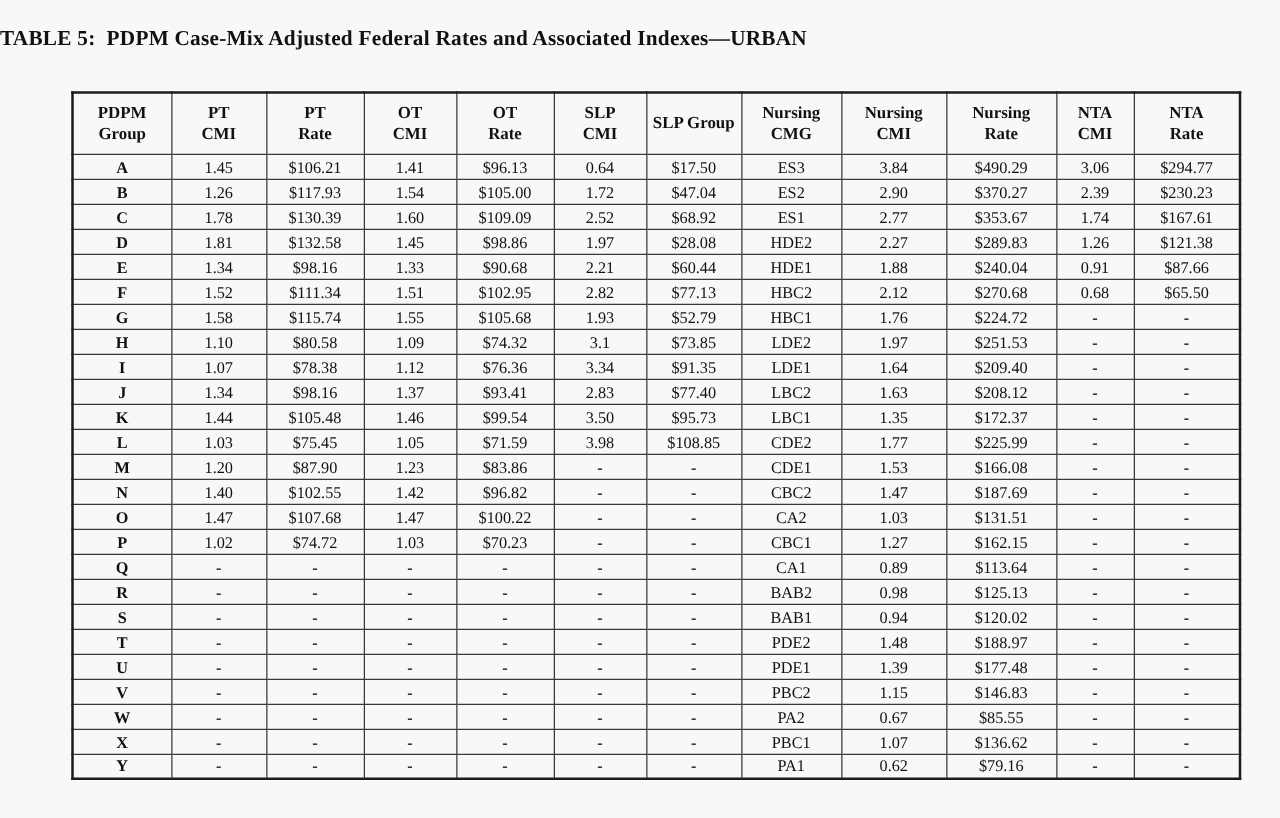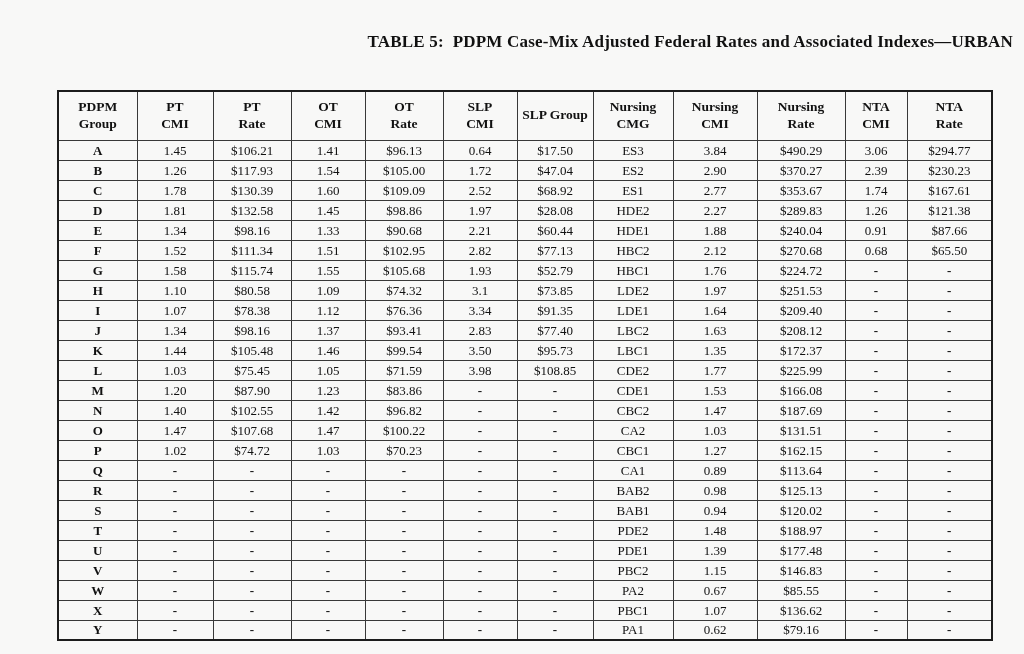--- a/index.html
+++ b/index.html
@@ -13,32 +13,32 @@
     font-family: "Liberation Serif", serif;
     color: #111;
     overflow: hidden;
   }
   .page {
     position: relative;
     width: 1024px;
     height: 654px;
   }
   .title {
-    margin: 11px;
+    margin: 0;
     padding-top: 21px;
-    text-align: right;
+    text-align: left;
     font-size: 17px;
     font-weight: bold;
     letter-spacing: 0.2px;
     white-space: pre-wrap;
   }
   table.rates-table {
     position: absolute;
     left: 57px;
-    top: 79px;
+    top: 73px;
     width: 934px;
     border-collapse: collapse;
     table-layout: fixed;
     border: 2px solid #1c1c1c;
     background: #f8f8f7;
   }
   table.rates-table th,
   table.rates-table td {
     border: 1px solid #383838;
     text-align: center;

